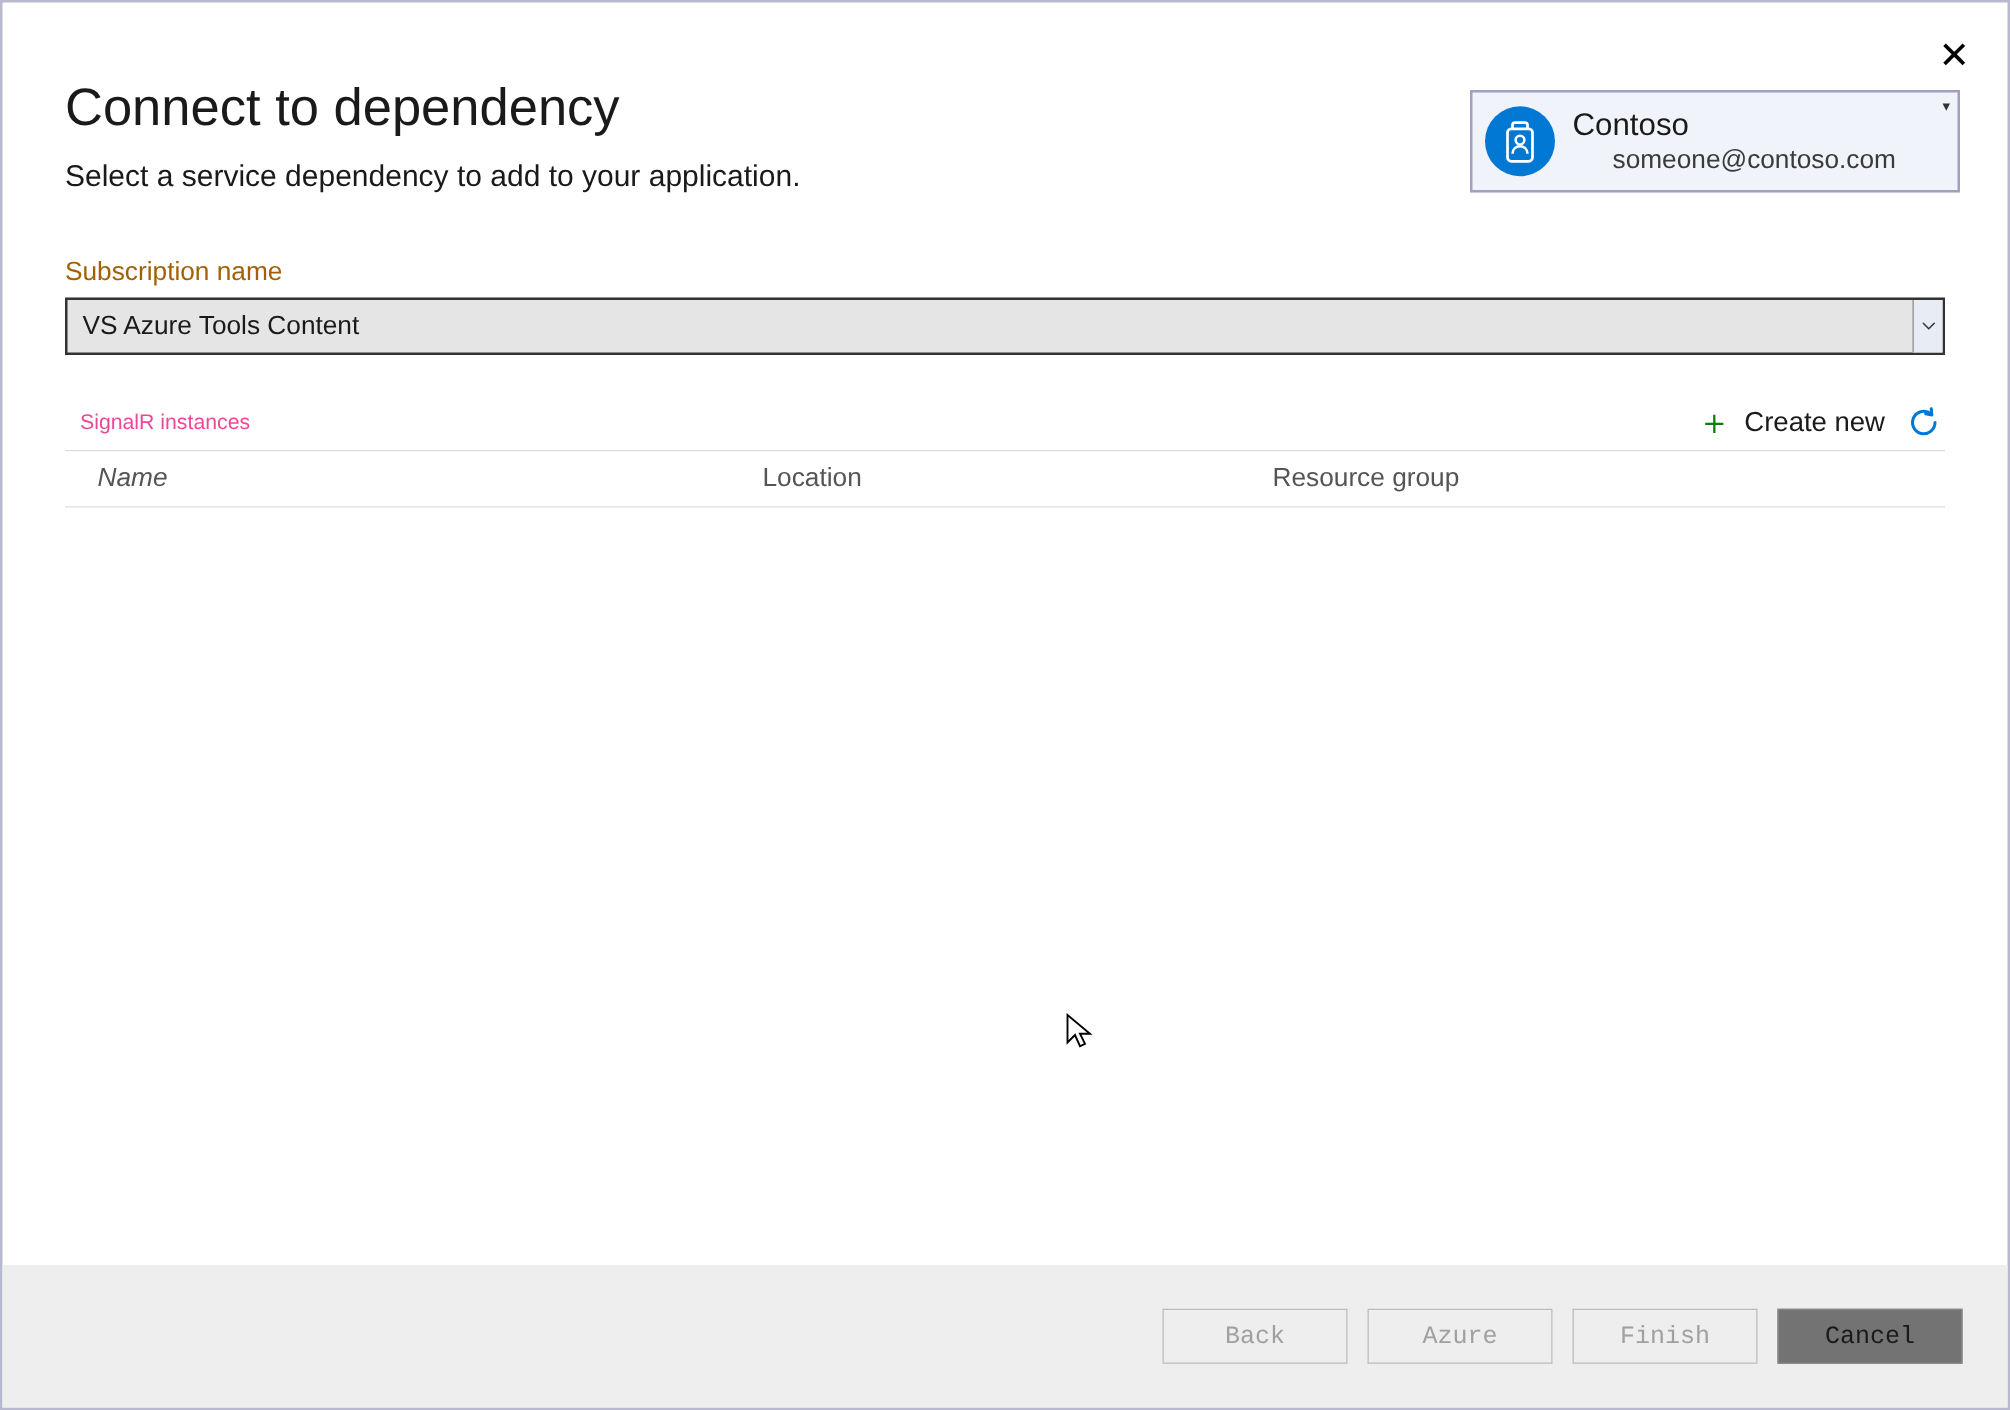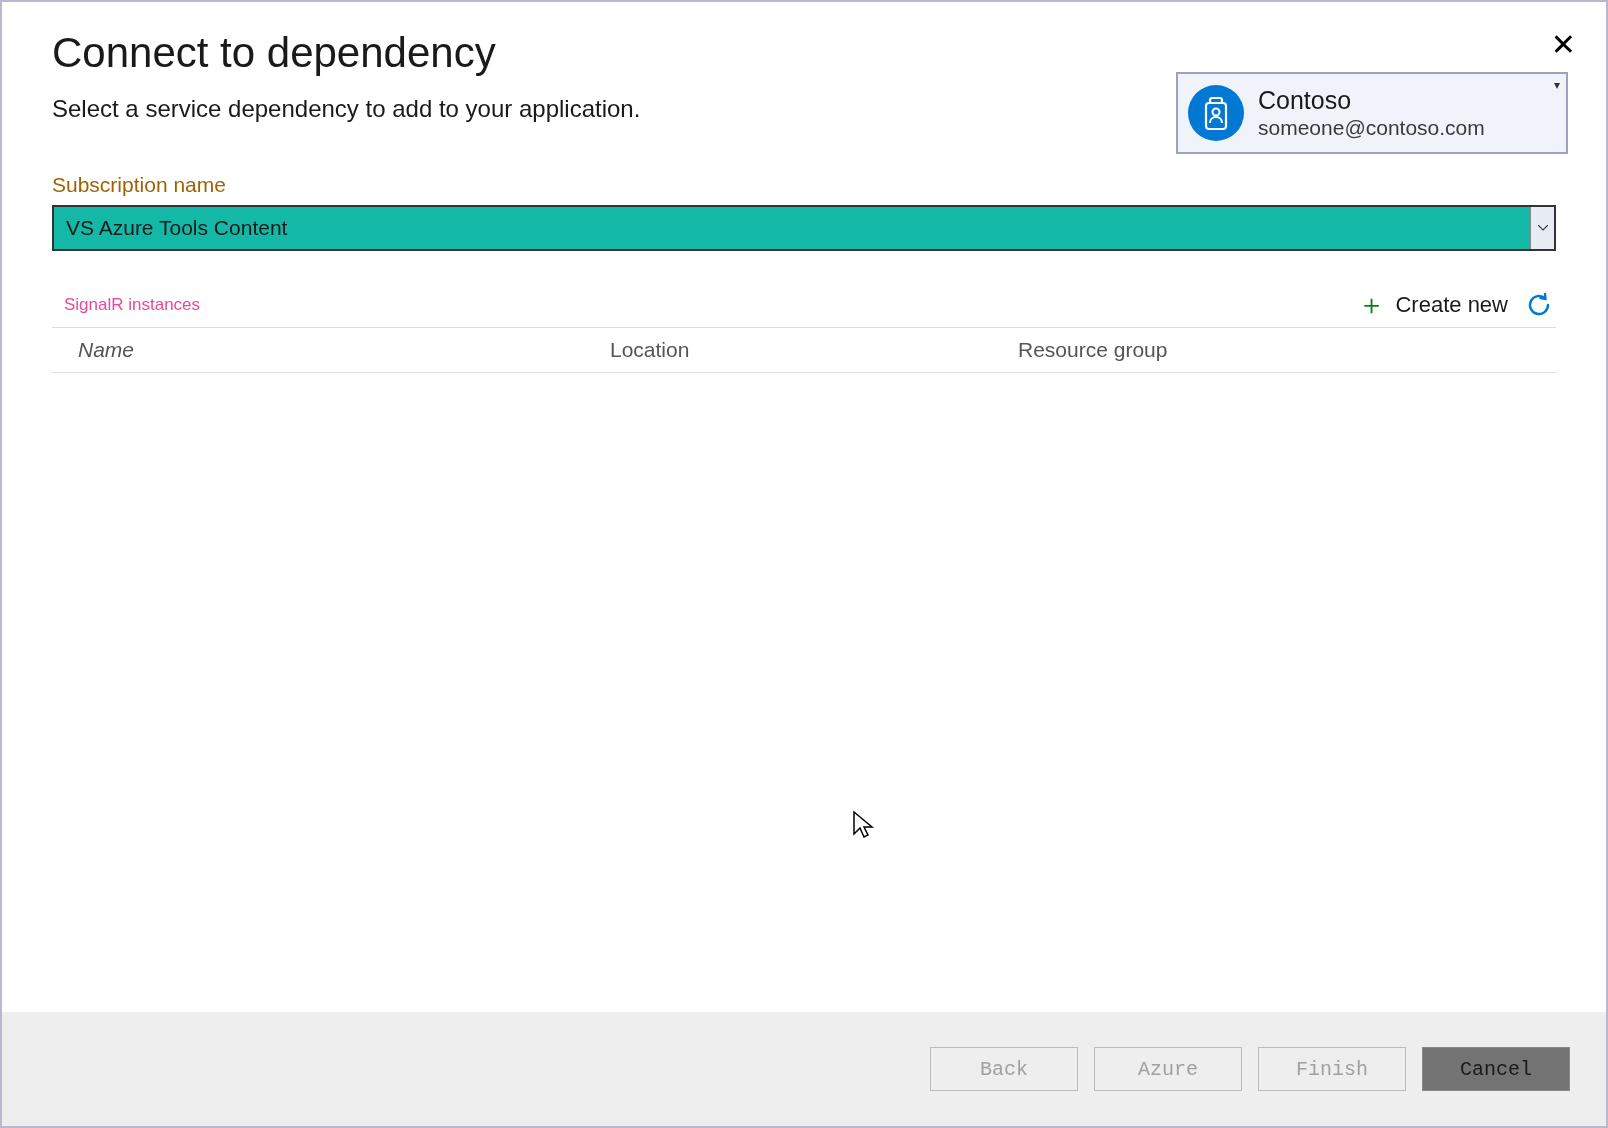--- a/index.html
+++ b/index.html
@@ -27,21 +27,21 @@
       position: absolute;
       top: 28px;
       right: 30px;
       font-size: 30px;
       font-weight: 300;
       color: #000;
       cursor: pointer;
       line-height: 1;
     }
     .header-area {
-      padding: 27px 50px 0 50px;
+      padding: 60px 50px 0 50px;
       position: relative;
     }
     .title {
       font-size: 42px;
       font-weight: 400;
       color: #1a1a1a;
       margin-bottom: 18px;
     }
     .subtitle {
       font-size: 24px;
@@ -77,20 +77,21 @@
       flex-direction: column;
       line-height: 1.2;
     }
     .account-name {
       font-size: 25px;
       color: #1a1a1a;
     }
     .account-email {
       font-size: 21px;
       color: #3a3a3a;
+      margin-left: 32px;
     }
     .account-chevron {
       position: absolute;
       top: 4px;
       right: 6px;
       font-size: 12px;
       color: #333;
     }
     .content {
       padding: 50px 50px 0 50px;
@@ -98,21 +99,21 @@
     }
     .field-label {
       font-size: 21px;
       color: #a16207;
       margin-bottom: 8px;
     }
     .dropdown {
       width: 100%;
       height: 46px;
       border: 2px solid #333;
-      background: #14b8a6;
+      background: #e5e5e5;
       display: flex;
       align-items: center;
       position: relative;
       cursor: pointer;
     }
     .dropdown-text {
       padding: 0 12px;
       font-size: 21px;
       color: #1a1a1a;
     }

